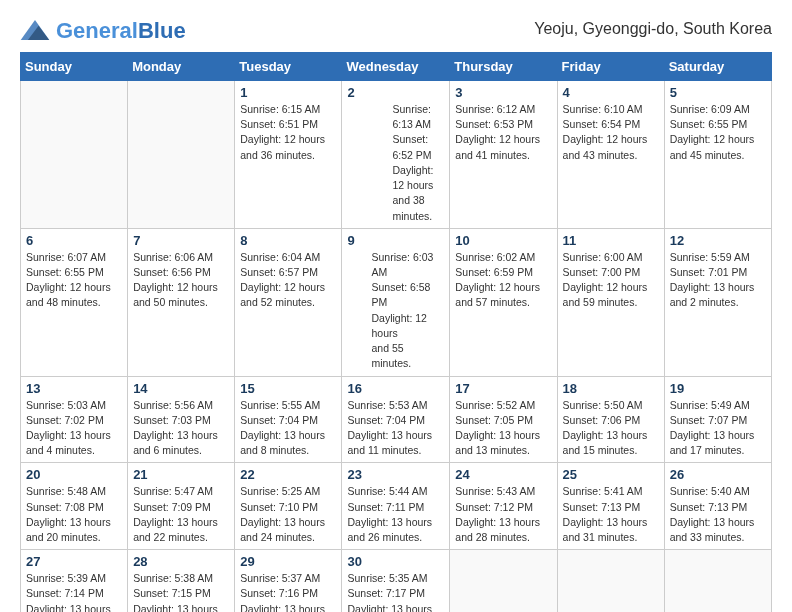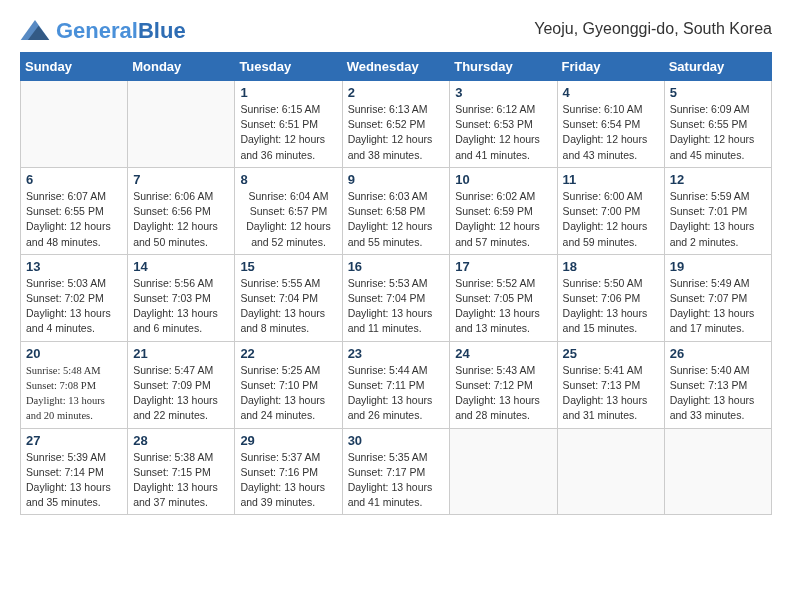--- a/index.html
+++ b/index.html
@@ -127,21 +127,21 @@
         <td class="empty"></td>
         <td>
           <span class="day-num">1</span>
           <div class="day-info" style="white-space: pre-line;">Sunrise: 6:15 AM
 Sunset: 6:51 PM
 Daylight: 12 hours
 and 36 minutes.</div>
         </td>
         <td>
           <span class="day-num">2</span>
-          <div class="day-info" style="white-space: pre-line;">Sunrise: 6:13 AM
+          <div class="day-info" style="white-space: pre-line; margin-left: 45px;">Sunrise: 6:13 AM
 Sunset: 6:52 PM
 Daylight: 12 hours
 and 38 minutes.</div>
         </td>
         <td>
           <span class="day-num">3</span>
           <div class="day-info" style="white-space: pre-line;">Sunrise: 6:12 AM
 Sunset: 6:53 PM
 Daylight: 12 hours
 and 41 minutes.</div>
@@ -171,28 +171,28 @@
         </td>
         <td>
           <span class="day-num">7</span>
           <div class="day-info" style="white-space: pre-line;">Sunrise: 6:06 AM
 Sunset: 6:56 PM
 Daylight: 12 hours
 and 50 minutes.</div>
         </td>
         <td>
           <span class="day-num">8</span>
-          <div class="day-info" style="white-space: pre-line; text-align: center;">Sunrise: 6:04 AM
+          <div class="day-info" style="white-space: pre-line;">Sunrise: 6:04 AM
 Sunset: 6:57 PM
 Daylight: 12 hours
 and 52 minutes.</div>
         </td>
         <td>
           <span class="day-num">9</span>
-          <div class="day-info" style="white-space: pre-line;">Sunrise: 6:03 AM
+          <div class="day-info" style="white-space: pre-line; margin-left: 24px;">Sunrise: 6:03 AM
 Sunset: 6:58 PM
 Daylight: 12 hours
 and 55 minutes.</div>
         </td>
         <td>
           <span class="day-num">10</span>
           <div class="day-info" style="white-space: pre-line;">Sunrise: 6:02 AM
 Sunset: 6:59 PM
 Daylight: 12 hours
 and 57 minutes.</div>
@@ -259,21 +259,21 @@
           <span class="day-num">19</span>
           <div class="day-info" style="white-space: pre-line;">Sunrise: 5:49 AM
 Sunset: 7:07 PM
 Daylight: 13 hours
 and 17 minutes.</div>
         </td>
       </tr>
       <tr>
         <td>
           <span class="day-num">20</span>
-          <div class="day-info" style="white-space: pre-line; font-family: Liberation Serif, serif;">Sunrise: 5:48 AM
+          <div class="day-info" style="white-space: pre-line;">Sunrise: 5:48 AM
 Sunset: 7:08 PM
 Daylight: 13 hours
 and 20 minutes.</div>
         </td>
         <td>
           <span class="day-num">21</span>
           <div class="day-info" style="white-space: pre-line;">Sunrise: 5:47 AM
 Sunset: 7:09 PM
 Daylight: 13 hours
 and 22 minutes.</div>

